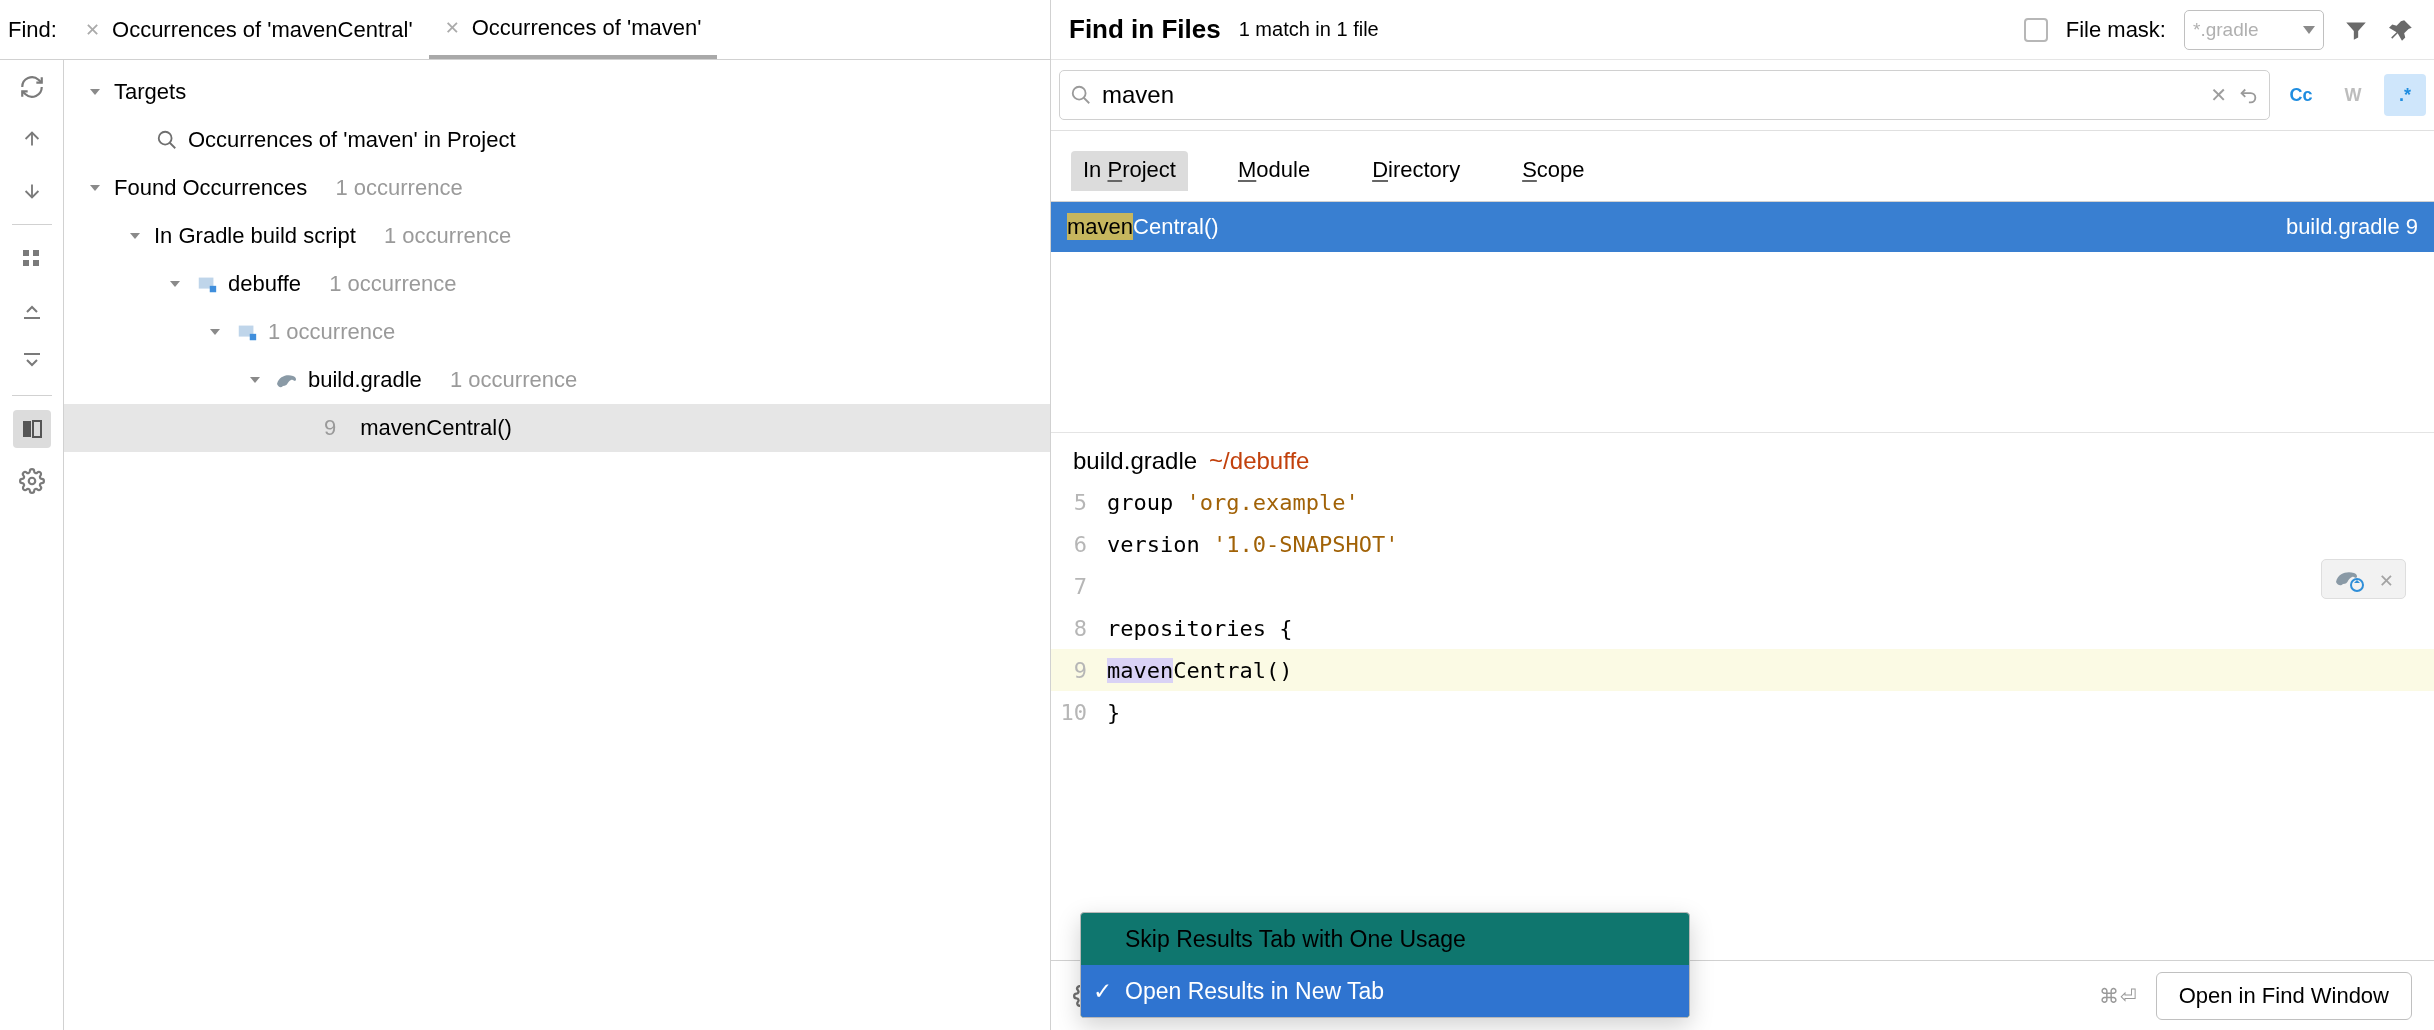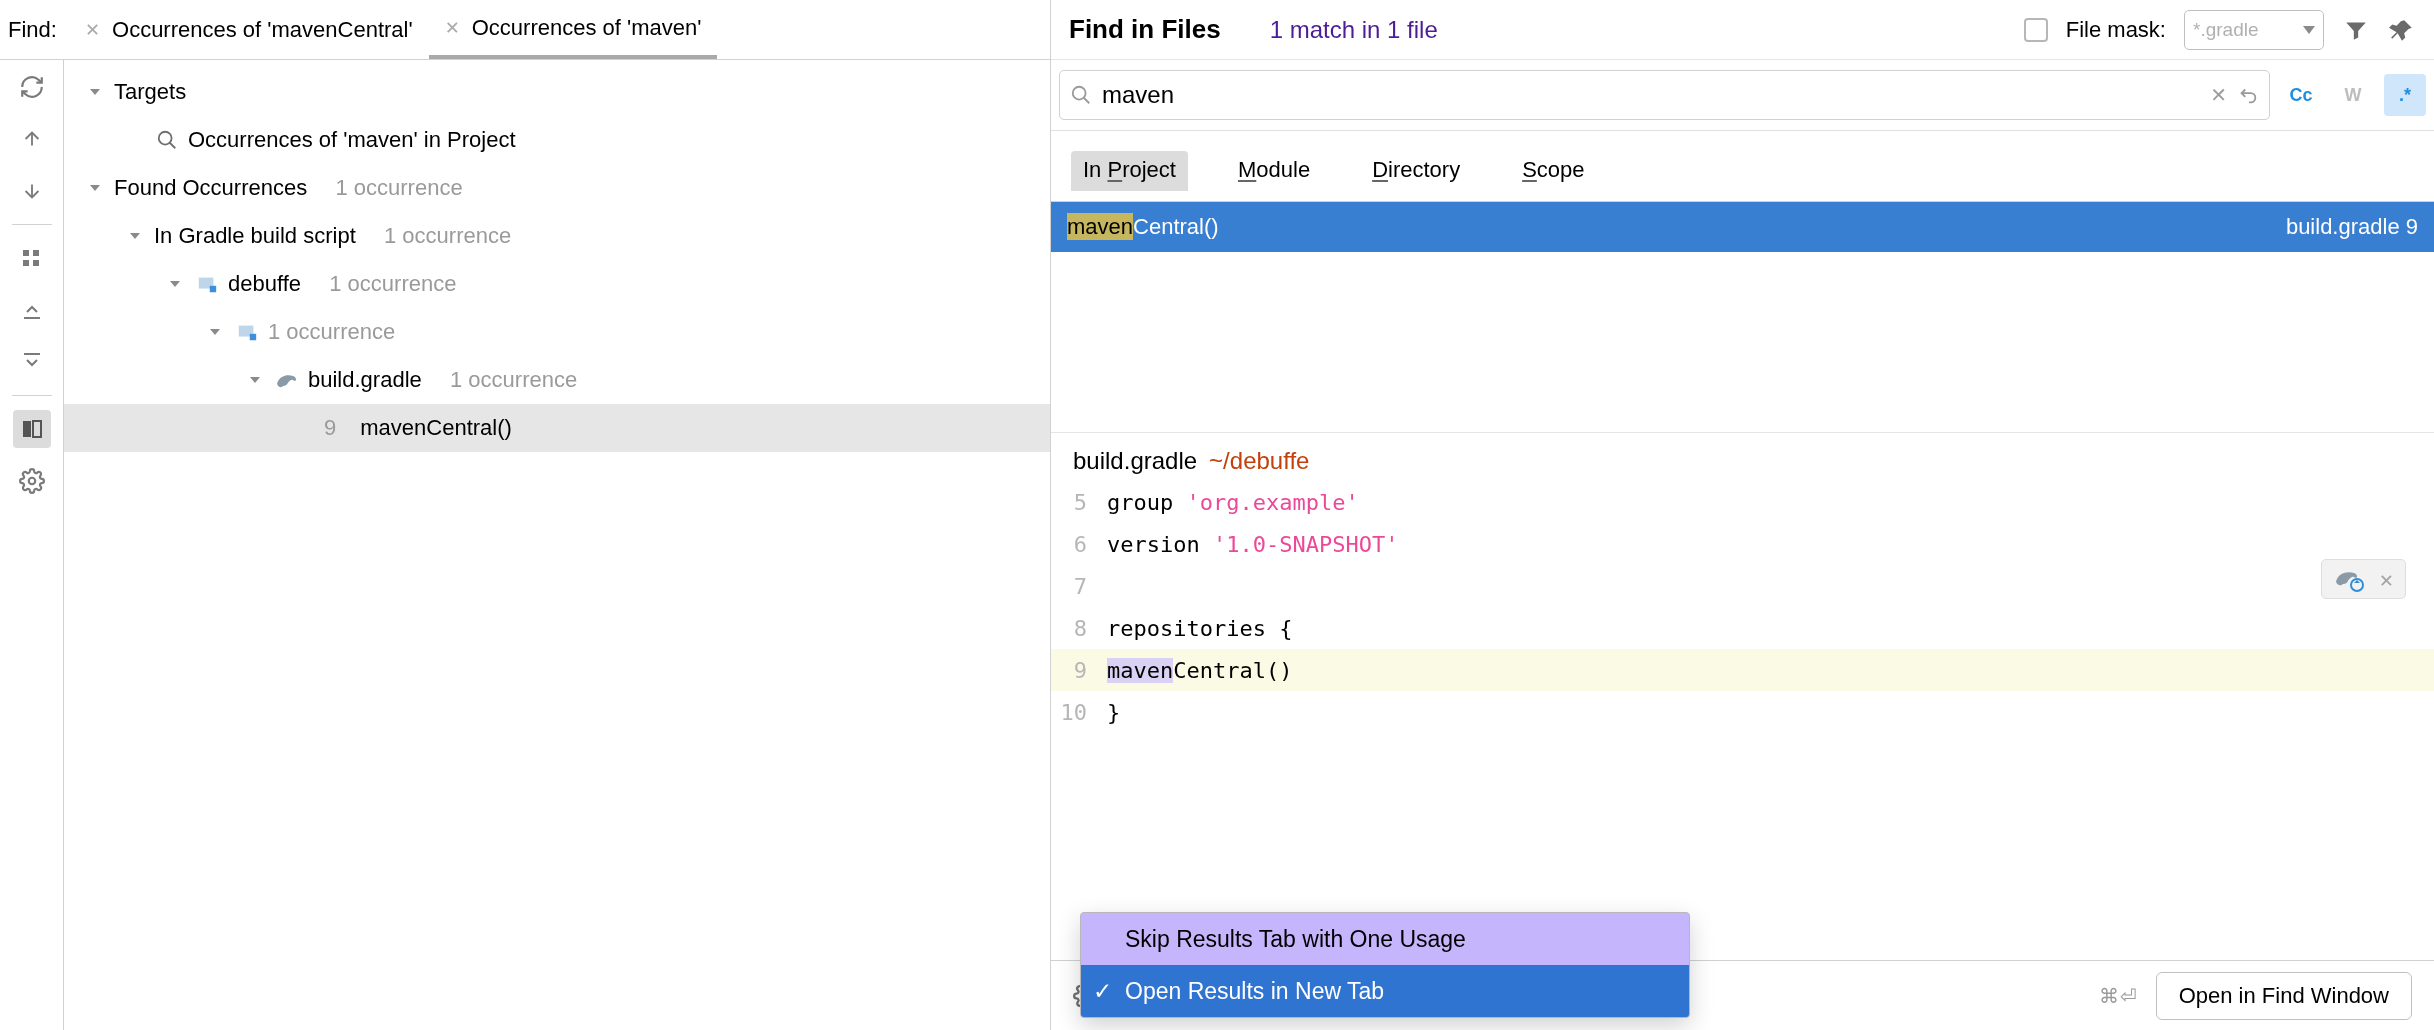--- a/index.html
+++ b/index.html
@@ -81,21 +81,21 @@
   right: 0; height: 1030px;
   border-left: 1px solid #d1d1d1;
   display:flex; flex-direction:column;
 }
 .rp-header{
   display:flex; align-items:center;
   height:60px; padding: 0 18px; gap:18px;
   border-bottom:1px solid #e5e5e5;
 }
 .rp-title{font-size:26px; font-weight:700;}
-.rp-sub{font-size:24px; color:#4c1d95;margin-left:31px;}
+.rp-sub{font-size:20px; color:#000000;}
 .spacer{flex:1;}
 .checkbox{
   width:24px;height:24px;border:2px solid #b7b7b7;border-radius:4px;background:#fff;
 }
 .mask-label{font-size:22px;}
 .mask-field{
   display:flex;align-items:center;
   border:1px solid #c0c0c0;border-radius:5px;
   height:40px; padding:0 8px; gap:10px; color:#b0b0b0;
   background:#fff;
@@ -154,21 +154,21 @@
 }
 .preview-path{color:#c2410c;}
 .code{
   font-family: ui-monospace, SFMono-Regular, Menlo, Consolas, monospace;
   font-size:22px;
   position:relative;
 }
 .code-line{display:flex; align-items:center; height:42px;}
 .code-line.hl{background:#fbfae4;}
 .gut{width:56px;text-align:right;color:#b6b6b6;padding-right:20px;}
-.tok-str{color:#ec4899;}
+.tok-str{color:#a16207;}
 .tok-hl{background:#d9d2f5;}
 .float-chip{
   position:absolute; right:28px; top:78px;
   background:#f2f2f2;border:1px solid #dedede;border-radius:5px;
   display:flex;align-items:center;gap:16px;padding:6px 12px;
 }
 .float-close{color:#a4a4a4;font-size:22px;cursor:pointer;}
 
 .footer{
   display:flex;align-items:center;
@@ -180,21 +180,21 @@
 .open-btn{
   border:1px solid #c0c0c0;border-radius:6px;background:#fff;
   padding:10px 22px;font-size:22px;cursor:pointer;
 }
 
 
 .popup{
   position:absolute;
   left:1080px; top:912px;
   width:610px;
-  background:#c4b5fd;border:1px solid #b8b8b8;border-radius:4px;
+  background:#0f766e;border:1px solid #b8b8b8;border-radius:4px;
   box-shadow:0 8px 24px rgba(0,0,0,0.18);
   overflow:hidden; font-size:23px;
 }
 .popup-item{
   display:flex;align-items:center;height:52px;padding:0 16px 0 44px;position:relative;
 }
 .popup-item.sel{background:#2f74d0;color:#fff;}
 .check{position:absolute;left:12px;}
 
 

